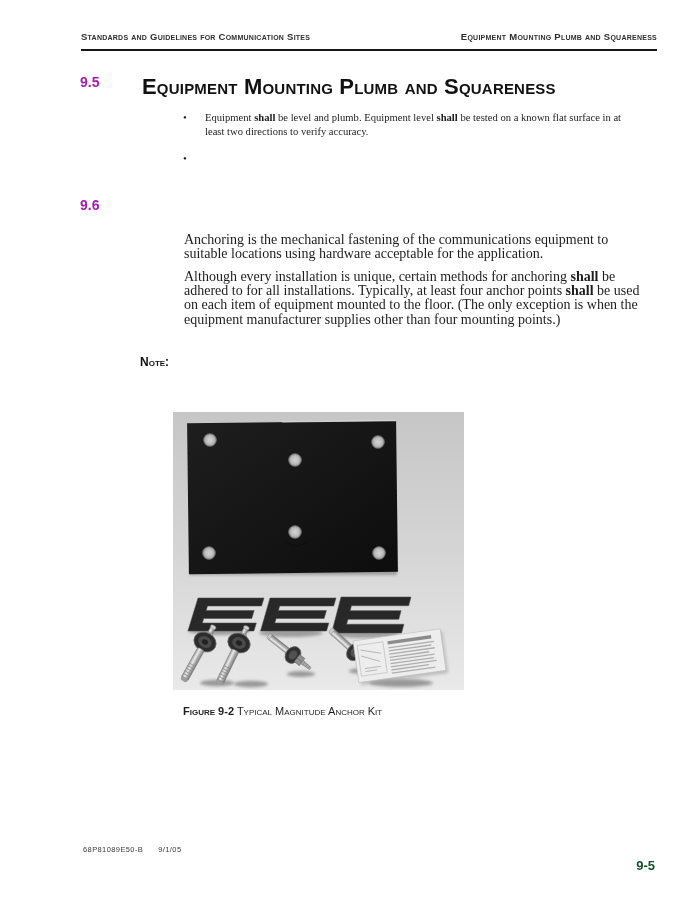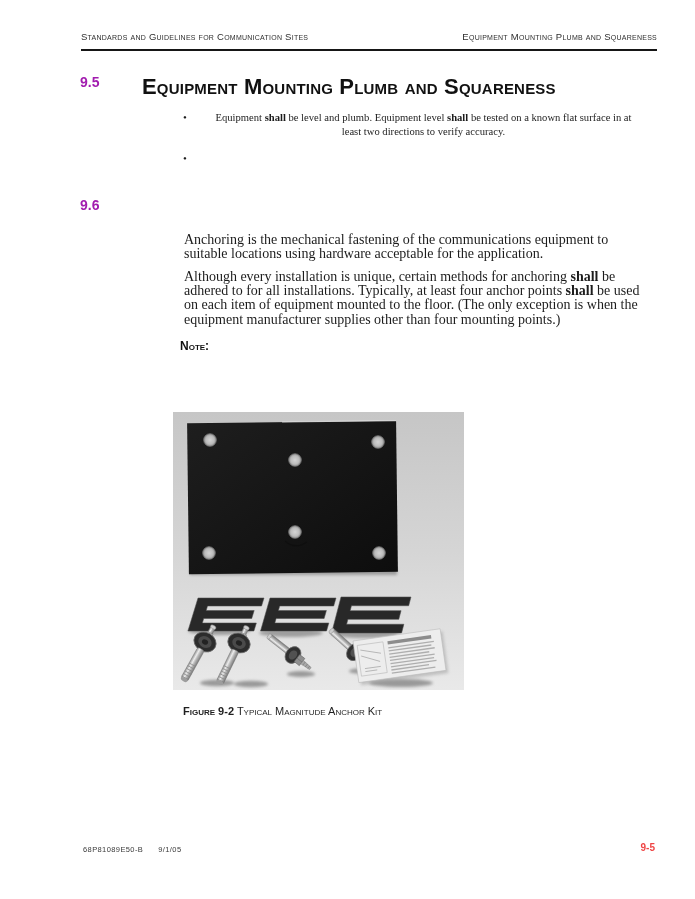--- a/index.html
+++ b/index.html
@@ -1,68 +1,68 @@
 <!DOCTYPE html>
 <html><head>
 <meta charset="utf-8">
 <style>
   html,body{margin:0;padding:0;background:#ffffff;}
   #page{position:relative;width:695px;height:899px;background:#ffffff;overflow:hidden;
         font-family:"Liberation Serif",serif;color:#1c1c1c;}
   .abs{position:absolute;}
   
   .runhead{font-family:"Liberation Sans",sans-serif;font-variant:small-caps;
-           font-size:9.5px;letter-spacing:.25px;color:#2e2e2e;white-space:nowrap;}
+           font-size:9.5px;letter-spacing:.25px;color:#2e2e2e;white-space:nowrap;font-weight:bold;}
   .hrule{background:#161616;height:2px;}
   
   .secnum{font-family:"Liberation Sans",sans-serif;font-weight:bold;font-size:14px;color:#a21caf;}
   .sectitle{font-family:"Liberation Sans",sans-serif;font-weight:bold;font-variant:small-caps;
             font-size:22px;letter-spacing:.2px;color:#111;white-space:nowrap;}
   
   .body-text{font-size:14px;line-height:14.2px;color:#1c1c1c;text-align:left;}
   .bullet-text{font-size:10.6px;line-height:13.8px;}
   .b{font-weight:bold;}
   .marker{font-size:11px;color:#1c1c1c;}
   
   .note-label{font-family:"Liberation Sans",sans-serif;font-weight:bold;font-variant:small-caps;
               font-size:12px;color:#111;}
   .note-text{font-size:10.4px;line-height:14.6px;color:#1c1c1c;}
   
   .cap{font-family:"Liberation Sans",sans-serif;font-variant:small-caps;font-size:11px;
        color:#1f1f1f;white-space:nowrap;}
   .cap .lbl{font-weight:bold;}
   
   .foot-small{font-family:"Liberation Sans",sans-serif;font-size:7.5px;letter-spacing:.4px;color:#3a3a3a;white-space:nowrap;margin-left:17px;}
-  .foot-page{font-family:"Liberation Sans",sans-serif;font-weight:bold;font-size:10px;color:#ef4444;}
+  .foot-page{font-family:"Liberation Sans",sans-serif;font-weight:bold;font-size:13px;color:#14532d;margin-top:16px;}
   .photo-frame{width:291px;height:278px;}
 </style>
 </head>
 <body>
 
 <div id="page">
 
   <div class="abs runhead" style="left:81px;top:31px;">Standards and Guidelines for Communication Sites</div>
   <div class="abs runhead" style="right:38px;top:31px;">Equipment Mounting Plumb and Squareness</div>
   <div class="abs hrule" style="left:81px;top:49px;width:576px;"></div>
 
   <div class="abs secnum" style="left:80px;top:74px;">9.5</div>
   <div class="abs sectitle" style="left:142px;top:74px;">Equipment Mounting Plumb and Squareness</div>
 
   <div class="abs marker" style="left:183px;top:111px;">•</div>
-  <div class="abs bullet-text" style="left:205px;top:111px;width:437px;text-align:center;"><span>Equipment </span><span class="b">shall</span><span> be level and plumb. Equipment level </span><span class="b">shall</span><span> be tested on a known flat surface in at least two directions to verify accuracy.</span></div>
+  <div class="abs bullet-text" style="left:205px;top:111px;width:437px;"><span>Equipment </span><span class="b">shall</span><span> be level and plumb. Equipment level </span><span class="b">shall</span><span> be tested on a known flat surface in at least two directions to verify accuracy.</span></div>
 
   <div class="abs marker" style="left:183px;top:152px;">•</div>
 
   <div class="abs secnum" style="left:80px;top:197px;">9.6</div>
 
   <div class="abs body-text" style="left:184px;top:233px;width:464px;">Anchoring is the mechanical fastening of the communications equipment to suitable locations using hardware acceptable for the application.</div>
 
   <div class="abs body-text" style="left:184px;top:270px;width:464px;"><span>Although every installation is unique, certain methods for anchoring </span><span class="b">shall</span><span> be adhered to for all installations. Typically, at least four anchor points </span><span class="b">shall</span><span> be used on each item of equipment mounted to the floor. (The only exception is when the equipment manufacturer supplies other than four mounting points.)</span></div>
 
-  <div class="abs note-label" style="left:140px;top:339px;margin-left:40px;">Note:</div>
+  <div class="abs note-label" style="left:140px;top:355px;">Note:</div>
 
   <div class="abs photo-frame" style="left:173px;top:412px;">
     <svg viewBox="0 0 291 278" width="291" height="278">
       <defs>
         <linearGradient id="bgG" x1="0" y1="0" x2="0" y2="1">
           <stop offset="0" stop-color="#c6c6c6"></stop>
           <stop offset="0.5" stop-color="#d5d5d5"></stop>
           <stop offset="1" stop-color="#e9e9e9"></stop>
         </linearGradient>
         <linearGradient id="plateG" x1="0" y1="0" x2="1" y2="1">

